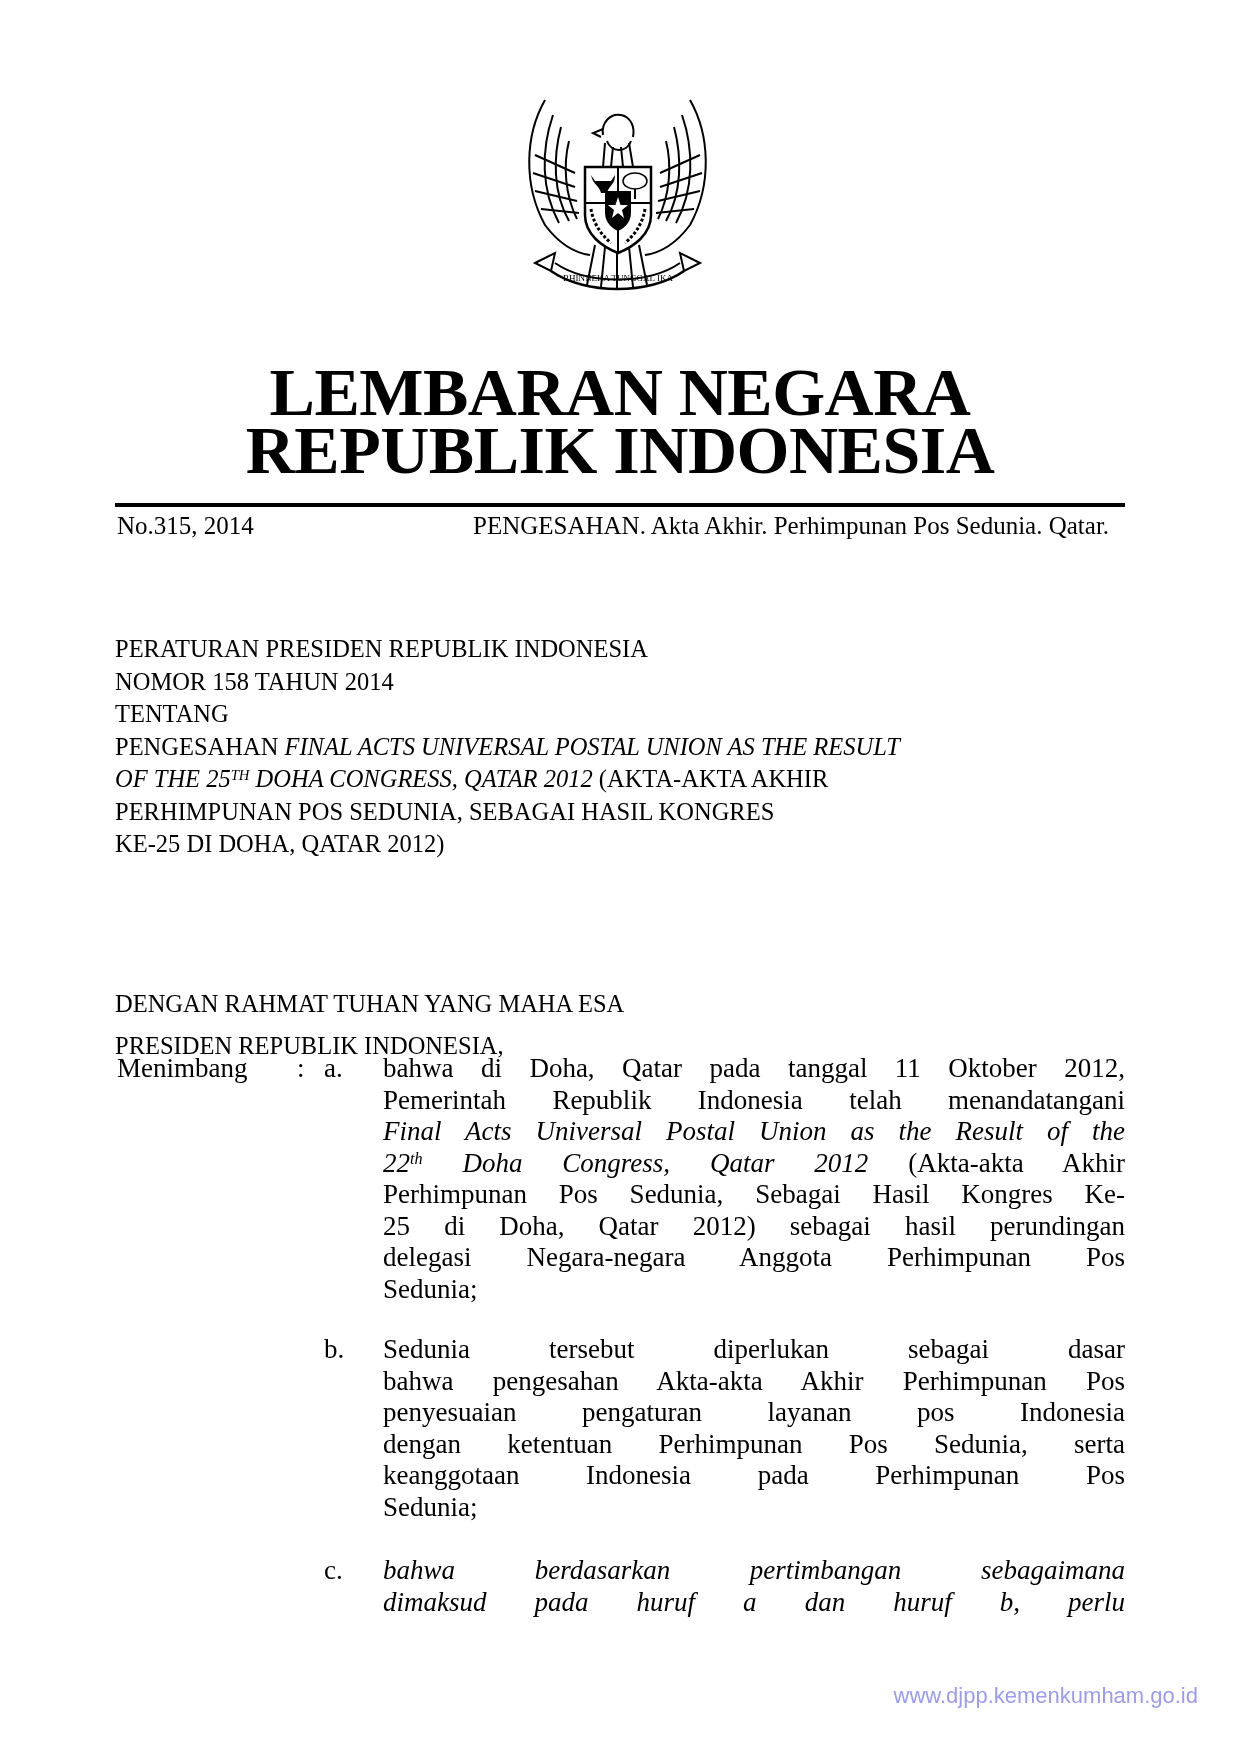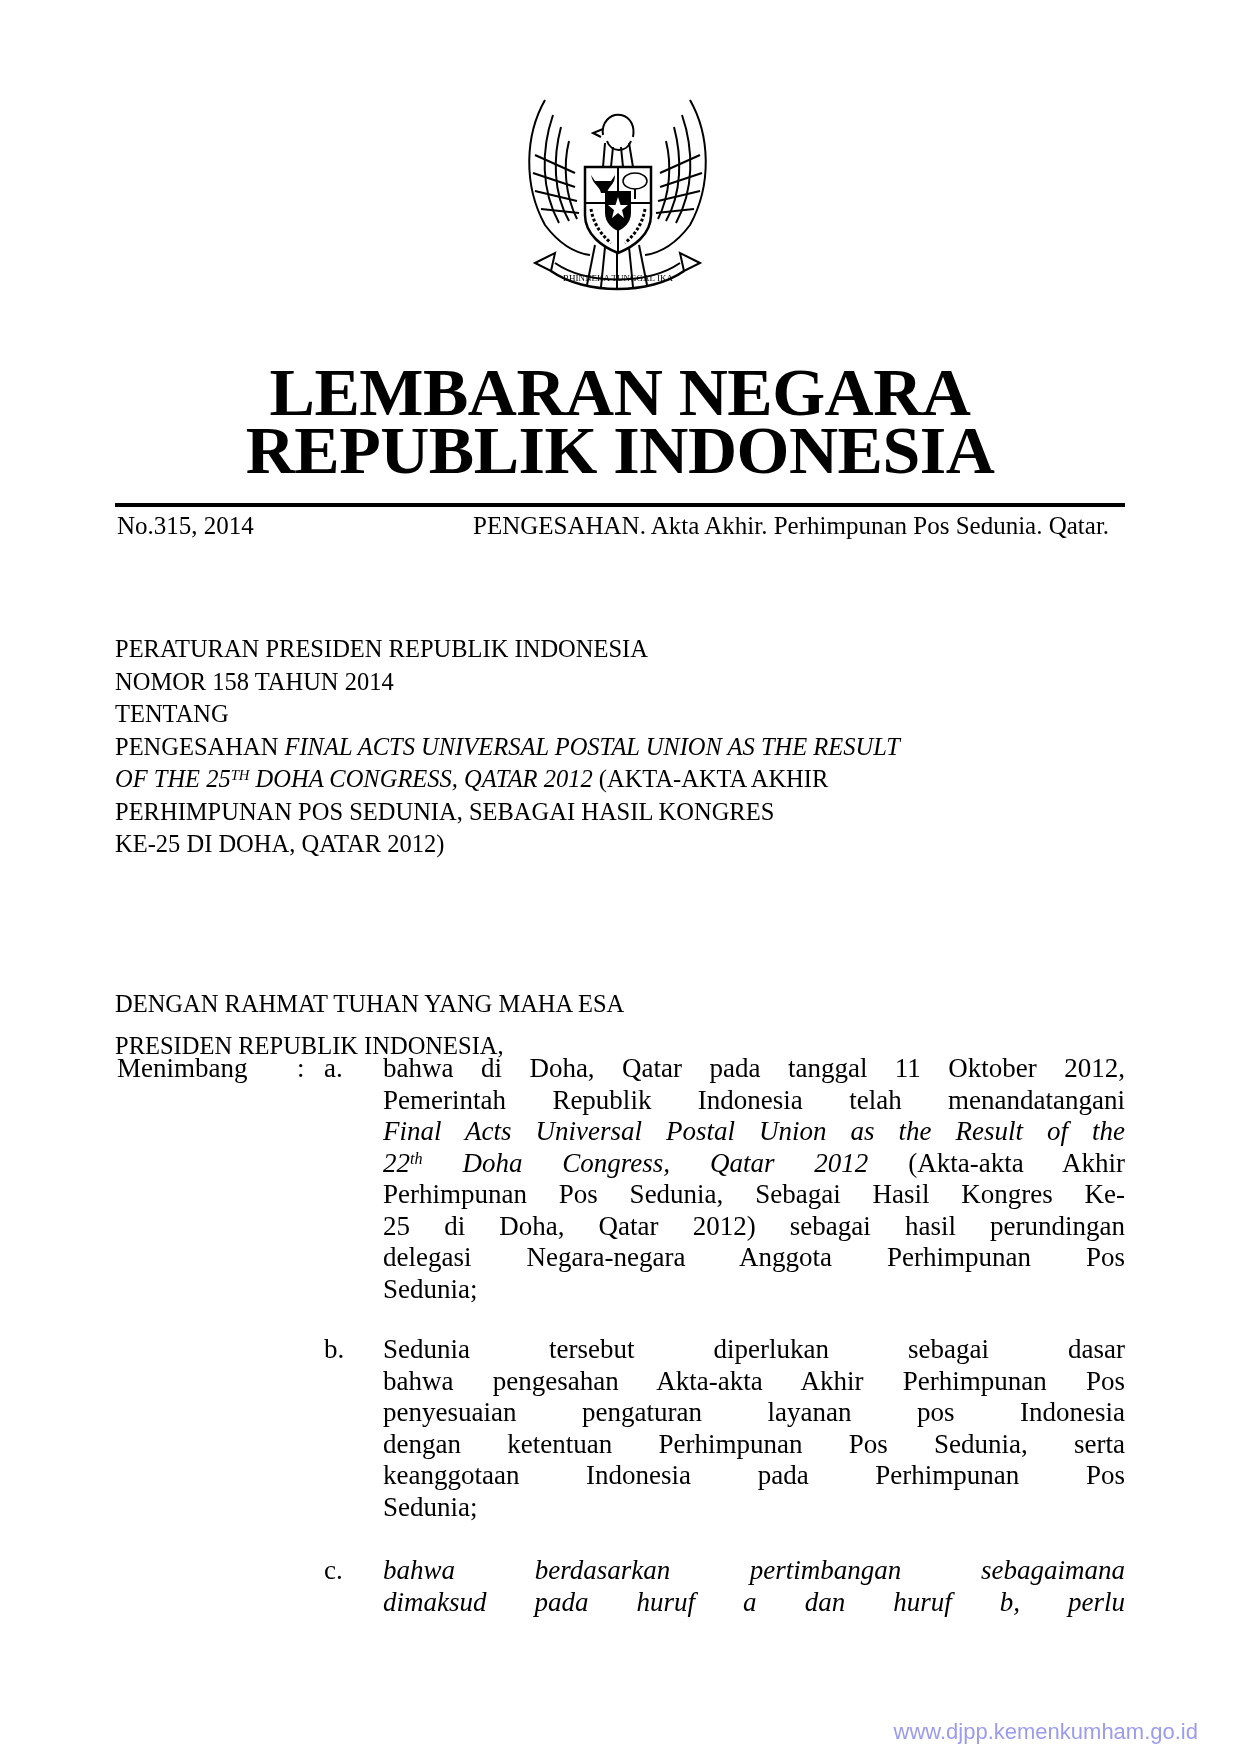--- a/index.html
+++ b/index.html
@@ -24,21 +24,21 @@
     sup { font-size: 60%; vertical-align: 0.5em; line-height: 0; }
     .consider-label { position: absolute; left: 117px; top: 1053px; font-size: 27px; line-height: 31px; }
     .consider-colon { position: absolute; left: 297px; top: 1053px; font-size: 27px; line-height: 31px; }
     .item-letter { position: absolute; left: 324px; font-size: 27px; line-height: 31px; }
     .item-body { position: absolute; left: 383px; width: 742px; font-size: 27px; line-height: 31.5px; }
     .item-body .ln { display: block; text-align: justify; text-align-last: justify; white-space: nowrap; }
     .item-body .ln.last { text-align-last: left; }
     .item-body i { font-style: italic; }
     .spread { display: flex; justify-content: space-between; }
     .footer-url { position: absolute; right: 42px; top: 1683px; font-family: "Liberation Sans", "DejaVu Sans", sans-serif;
-      font-size: 22px; color: #9b9bf0; text-decoration: none; margin-top: 36px; }
+      font-size: 22px; color: #9b9bf0; text-decoration: none; }
   </style>
 </head>
 <body>
 
 <svg class="emblem" viewBox="0 0 205 210" xmlns="http://www.w3.org/2000/svg">
   <g fill="none" stroke="#000" stroke-width="2">
 
     <path d="M30 5 C10 40, 8 90, 30 130 C45 150, 60 158, 75 160"></path>
     <path d="M38 20 C26 55, 26 95, 44 128"></path>
     <path d="M46 32 C38 62, 38 98, 54 126"></path>

